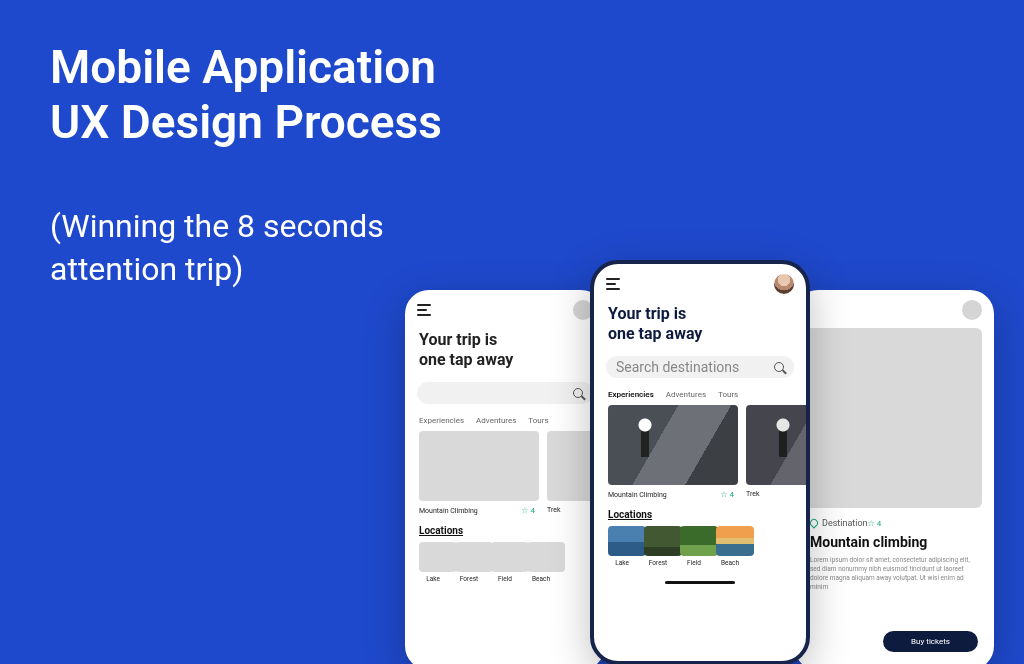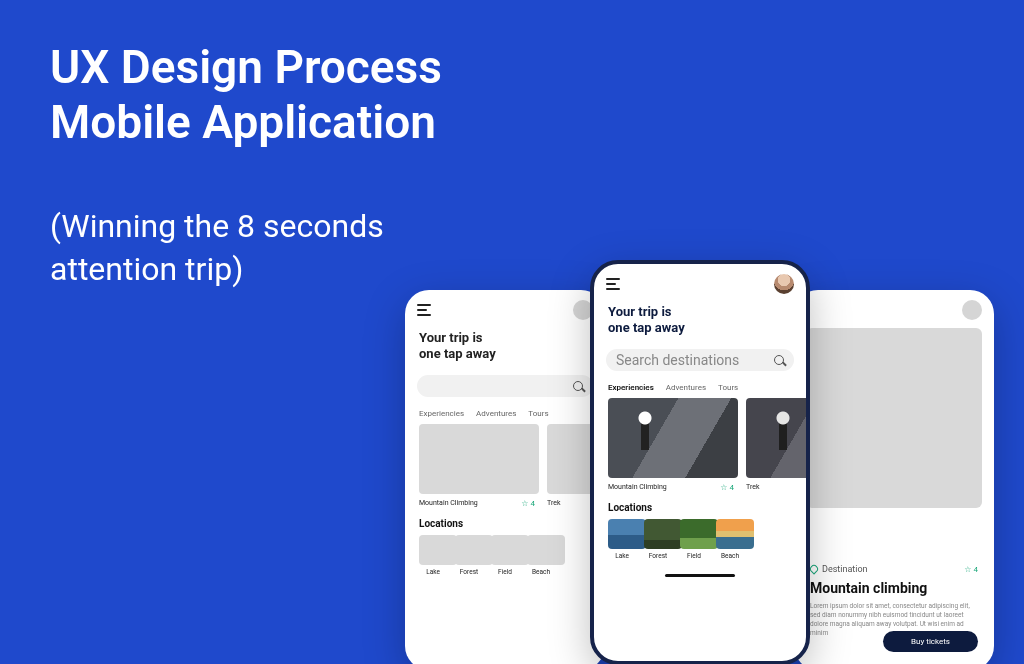--- a/index.html
+++ b/index.html
@@ -56,21 +56,21 @@
 
   .hdr { display: flex; align-items: center; justify-content: space-between; padding: 10px 12px 0; }
   .burger { display: inline-flex; flex-direction: column; gap: 3px; }
   .burger span { display: block; width: 14px; height: 2px; background: #222; border-radius: 2px; }
   .burger span:nth-child(2){ width: 10px; }
   .avatar { width: 20px; height: 20px; border-radius: 50%; background: #d5d5d5; }
   .avatar.filled {
     background: radial-gradient(circle at 50% 30%, #e8c8b0 35%, #b78a6f 36% 60%, #5a4030 61%);
   }
 
-  .title2 { font-size: 13px; font-weight: 700; line-height: 1.25; padding: 10px 14px 8px; color:#0d1b3e;}
+  .title2 { font-size: 16px; font-weight: 700; line-height: 1.25; padding: 10px 14px 8px; color:#0d1b3e;}
   .title2.dim { color:#222; }
 
   .search {
     margin: 4px 12px 8px;
     background: #f1f1f1;
     border-radius: 16px;
     height: 22px;
     display: flex; align-items: center; justify-content: space-between;
     padding: 0 10px;
     font-size: 14px; color: #888;
@@ -95,50 +95,50 @@
     background-size: 100% 100%, 8px 30px;
     background-position: center top, center 12px;
     background-repeat: no-repeat;
     border-radius: 6px;
   }
   .card.sm { width: 120px; }
   .card.sm .img { height: 70px; }
   .card .meta { display:flex; justify-content:space-between; align-items:center; font-size:7px; color:#222; padding-top:5px; padding-right:4px;}
   .star { color:#1aa77a; font-size:8px; }
 
-  .sec-label { font-size: 10px; font-weight:700; padding: 10px 14px 6px; color:#111;}
+  .sec-label { font-size: 10px; font-weight:700; padding: 10px 14px 6px; color:#111;text-decoration:underline;}
 
   .locs { display:flex; gap:8px; padding: 0 0 10px 14px; }
   .loc { width:28px; text-align:center; }
   .loc .thumb { width:38px; height:30px; border-radius:4px; background:#d9d9d9; }
   .loc .lbl { font-size:6.5px; padding-top:3px; color:#222;}
   .thumb.lake { background: linear-gradient(#4a80b0 0 55%, #2d5c88 55%); }
   .thumb.forest { background: linear-gradient(#415833 0 70%, #2e3e24 70%); }
   .thumb.field { background: linear-gradient(#3b6b2b 0 65%, #6fa04c 65%); }
   .thumb.beach { background: linear-gradient(#f0a04c 0 40%, #e0c070 40% 60%, #3a6e8f 60%); }
 
   .home-ind { width:70px; height:3px; background:#111; border-radius:2px; margin:4px auto 6px; }
 
   
   .back { font-size:14px; color:#222; }
   .hero { margin:8px 12px 0; height:180px; background:#d9d9d9; border-radius:6px; }
-  .det-row { display:flex; align-items:center; justify-content:space-between; padding:10px 16px 2px; font-size:9px;margin-top:46px; }
+  .det-row { display:flex; align-items:center; justify-content:flex-start; padding:10px 16px 2px; font-size:9px; }
   .det-row .left { display:flex; align-items:center; gap:4px; color:#1aa77a; }
   .pin { width:8px;height:8px;border:1.5px solid #1aa77a;border-radius:50% 50% 50% 0; transform:rotate(-45deg);}
   .dest-label { color:#555; }
   .det-title { font-size:14px; font-weight:700; padding:4px 16px 6px; color:#111;}
   .lorem { font-size:6.5px; line-height:1.4; color:#888; padding:0 16px 14px; }
   .cta { position:absolute; right:16px; bottom:18px; background:#0d1b3e; color:#fff; font-size:8px; padding:6px 28px; border-radius:14px; }
 </style>
 </head>
 <body>
 
 <div class="headline">
+  <div>Mobile Application</div>
   <div>UX Design Process</div>
-  <div>Mobile Application</div>
 </div>
 <div class="subhead">
   <div>(Winning the 8 seconds</div>
   <div>attention trip)</div>
 </div>
 
 <div class="phone phone-left">
   <div class="hdr">
     <span class="burger">
         <span></span>

